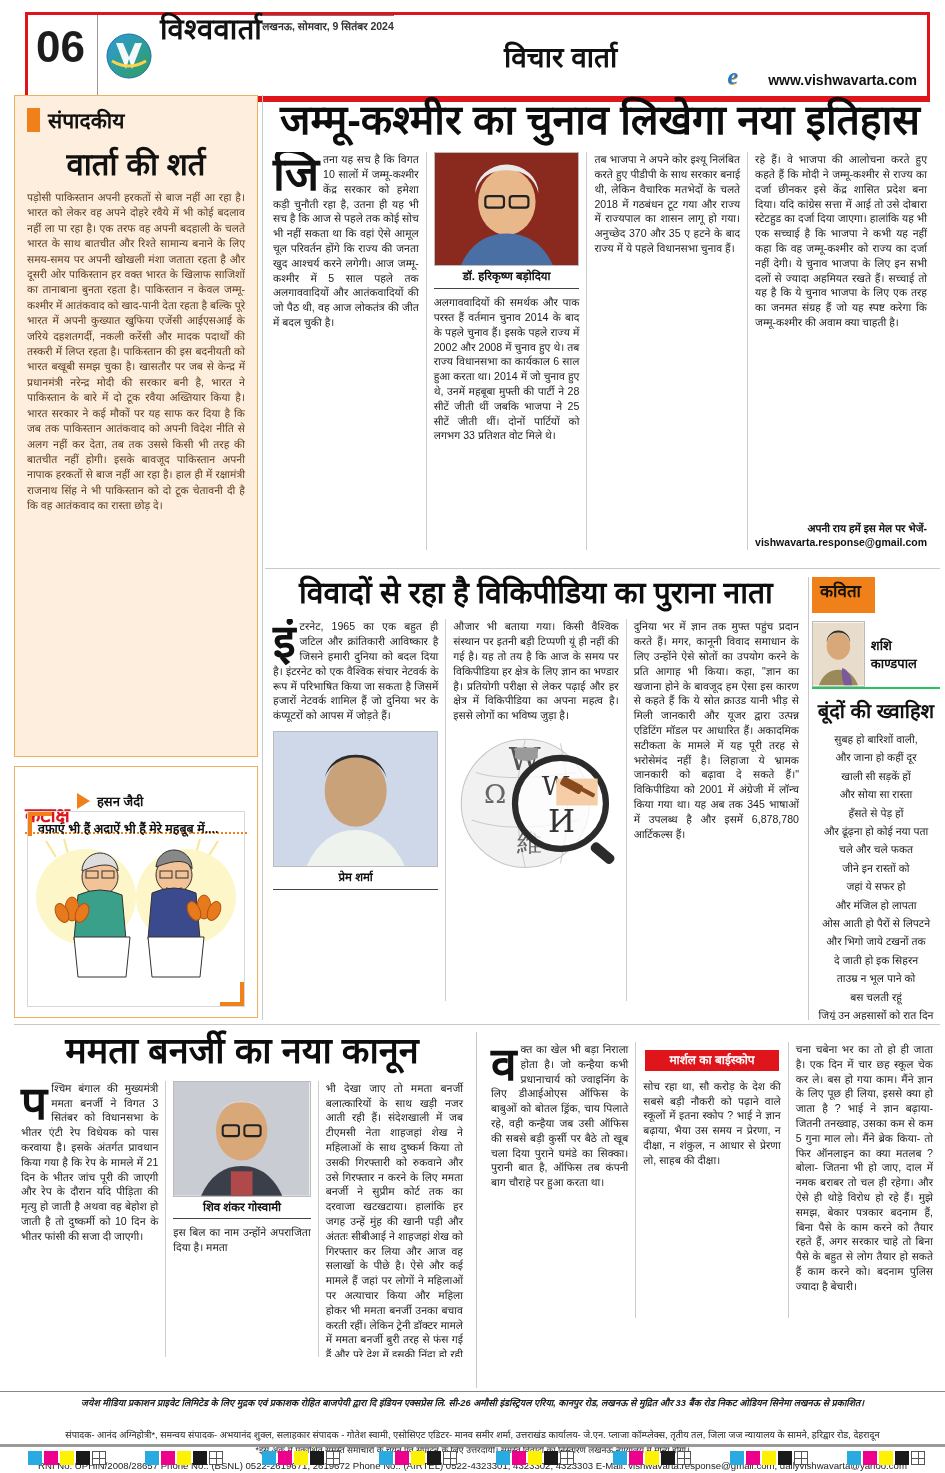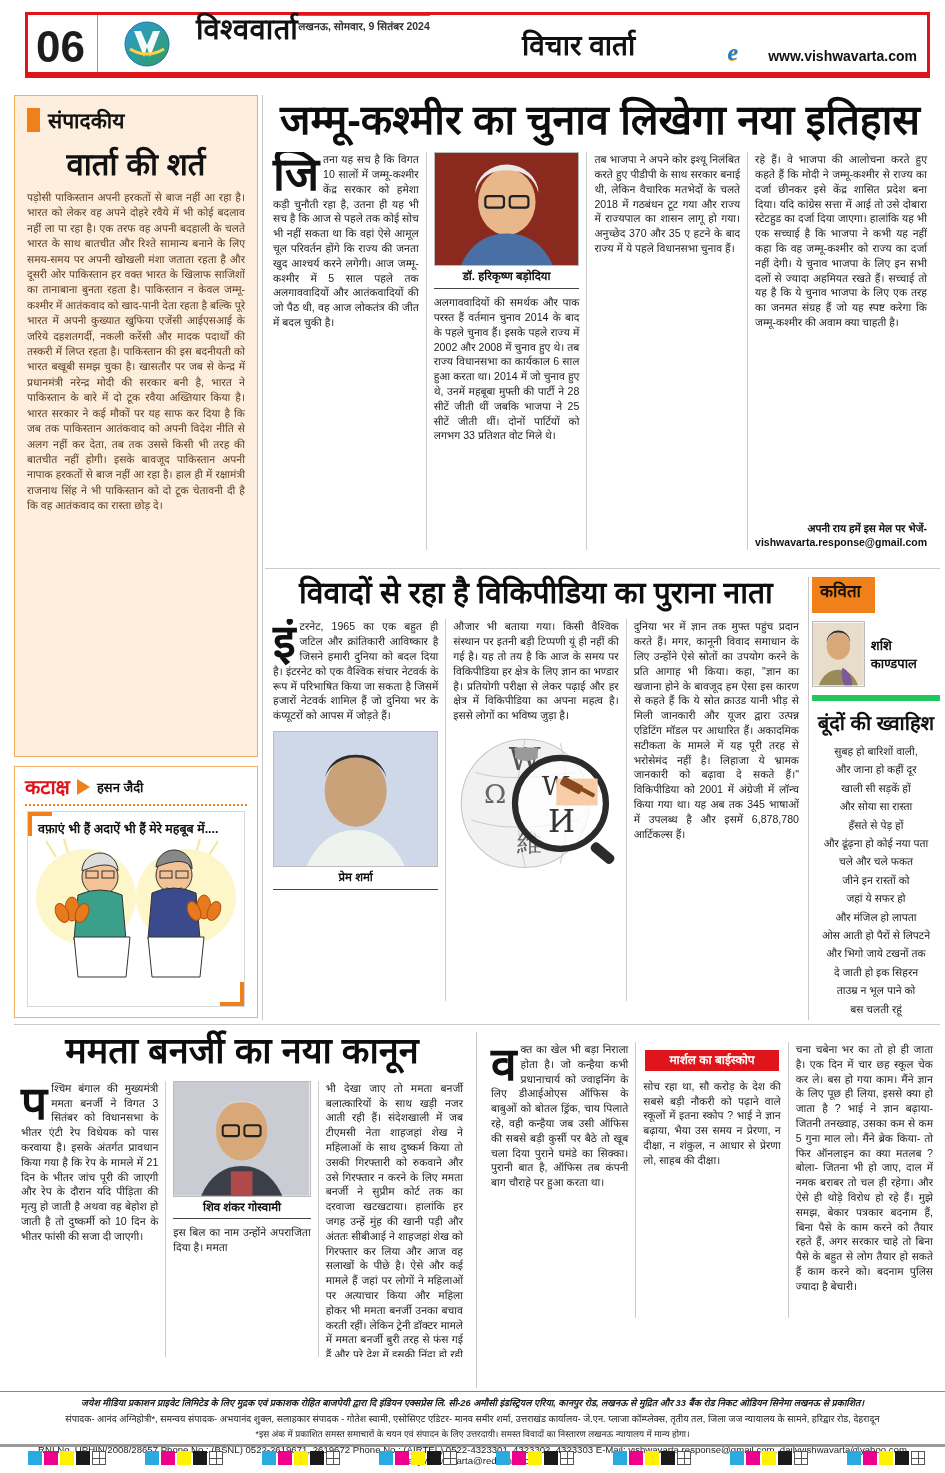--- a/index.html
+++ b/index.html
@@ -1,20 +1,20 @@
 <!DOCTYPE html>
 <html style="--accent-red: #e0141b; --accent-orange: #f08019; --editorial-bg: #fdeedd; --editorial-border: #efae62; --editorial-text: #5d3b1e; --cyan: #29abe2; --magenta: #ec008c; --yellow: #fff200; --black-ink: #1a1a1a;"><head>
 <meta charset="utf-8">
 <style>
   html,body{margin:0;padding:0;background:#ffffff;}
   .page{position:relative;width:945px;height:1473px;background:#fff;overflow:hidden;
         font-family:"Liberation Sans","DejaVu Sans",sans-serif;color:#1d1d1d;}
   
-  .header{position:absolute;left:25px;top:12px;width:905px;height:66px;box-sizing:border-box;
-          border:3px solid var(--accent-red,#e0141b);border-bottom-width:6px;display:flex;align-items:stretch;background:#fff;gap:18px;}
+  .header{position:absolute;left:25px;top:12px;width:905px;height:90px;box-sizing:border-box;
+          border:3px solid var(--accent-red,#e0141b);border-bottom-width:6px;display:flex;align-items:stretch;background:#fff;}
   .pagenum{font-size:44px;font-weight:800;line-height:64px;padding:0 12px 0 8px;border-right:1px solid #999;}
   .logo-wrap{display:flex;align-items:center;padding:0 8px;}
   .masthead-block{display:flex;flex-direction:row;justify-content:center;}
   .masthead{font-size:29px;font-weight:800;letter-spacing:.5px;color:#111;line-height:1;}
   .dateline{font-size:10.5px;font-weight:700;color:#333;border-top:1px solid #777;padding-top:3px;}
   .center-title{flex:1;text-align:center;font-size:28px;font-weight:800;align-self:center;color:#111;}
   .site-wrap{display:flex;align-items:flex-end;gap:6px;padding:0 10px 8px 0;}
   .e-icon{font-size:24px;font-weight:800;font-style:italic;color:#1e7ad4;line-height:1;
           text-shadow:0 1px 0 #f6a21d;font-family:"Liberation Serif","DejaVu Serif",serif;}
   .site{font-size:14px;font-weight:800;color:#111;margin-left:24px;}
@@ -25,21 +25,21 @@
              background:var(--editorial-bg,#fdeedd);border:1px solid var(--editorial-border,#efae62);overflow:hidden;}
   .ed-head{display:flex;align-items:center;gap:8px;margin:10px 12px 2px;}
   .ed-square{width:13px;height:24px;background:var(--accent-orange,#f08019);}
   .ed-label{font-size:21px;font-weight:800;color:#111;}
   .ed-title{text-align:center;font-size:31px;font-weight:800;color:#111;margin:8px 0 6px;}
   .ed-body{margin:0 12px;font-size:10.6px;line-height:15.4px;text-align:justify;color:var(--editorial-text,#5d3b1e);}
   
   .kataksha{position:absolute;left:14px;top:766px;width:244px;height:252px;box-sizing:border-box;
             border:1px solid var(--editorial-border,#efae62);background:#fff;}
   .kt-head{display:flex;align-items:center;gap:7px;padding:6px 10px 2px;}
-  .kt-label{font-size:20px;font-weight:800;color:var(--accent-red,#e0141b);}
+  .kt-label{font-size:20px;font-weight:800;color:var(--accent-red,#e0141b);margin-top:28px;}
   .kt-arrow{width:0;height:0;border-left:13px solid var(--accent-orange,#f08019);border-top:8px solid transparent;border-bottom:8px solid transparent;}
   .kt-artist{font-size:13px;font-weight:800;color:#111;}
   .kt-rule{border-top:2px dotted var(--accent-orange,#f08019);margin:2px 10px 0;}
   .cartoon-frame{position:absolute;left:12px;right:12px;top:44px;bottom:10px;border:1px solid #d8d8d8;overflow:hidden;}
   .corner-tl,.corner-br{position:absolute;width:20px;height:20px;}
   .corner-tl{left:-1px;top:-1px;border-left:5px solid var(--accent-orange,#f08019);border-top:5px solid var(--accent-orange,#f08019);}
   .corner-br{right:-1px;bottom:-1px;border-right:5px solid var(--accent-orange,#f08019);border-bottom:5px solid var(--accent-orange,#f08019);}
   .cartoon-caption{font-size:12.5px;font-weight:800;padding:8px 10px 0;color:#111;}
   
   .headline{font-weight:800;text-align:center;color:#0d0d0d;line-height:1.08;}
@@ -56,37 +56,37 @@
   .main-article .cols{height:398px;}
   .feedback{margin-top:auto;font-size:10.5px;font-weight:800;text-align:right;color:#111;}
   
   .wiki-article{position:absolute;left:266px;top:577px;width:540px;}
   .wiki-article .headline{font-size:30px;}
   .wiki-article .cols{height:382px;}
   .globe-wrap{margin-top:6px;}
   
   .poem{position:absolute;left:812px;top:577px;width:128px;height:443px;overflow:hidden;}
   .poem-label{display:inline-block;background:var(--accent-orange,#f08019);color:#16120d;font-size:17px;font-weight:800;padding:2px 14px 11px 8px;}
-  .poet-row{display:flex;align-items:center;gap:6px;margin-top:8px;border-bottom:6px solid #22c55e;padding-bottom:8px;}
+  .poet-row{display:flex;align-items:center;gap:6px;margin-top:8px;border-bottom:2px solid #22c55e;}
   .poet-row svg{border:1px solid #bbb;}
   .poet-name{font-size:13px;font-weight:800;color:#111;}
   .poem-title{font-size:20px;font-weight:800;text-align:center;margin:8px 0 6px;color:#111;}
   .poem-lines{text-align:center;font-size:10.6px;line-height:18.4px;color:#222;border-bottom:1px solid #555;padding-bottom:8px;}
   
   .bottom-article{position:absolute;top:1032px;width:456px;}
   .bottom-article .headline{font-size:36px;}
   .bottom-article .cols{height:276px;}
   .ba-left{left:14px;}
   .ba-right{left:484px;}
   .biscope-badge{background:var(--accent-red,#e0141b);color:#fff;font-size:12px;font-weight:800;
                  text-align:center;padding:3px 6px;margin:8px 2px;}
   
   .footer{position:absolute;left:0;top:1396px;width:945px;text-align:center;color:#222;}
   .footer .l1{font-size:9.3px;font-weight:700;font-style:italic;}
-  .footer .l2{font-size:9.3px;margin-top:3px;}
+  .footer .l2{font-size:9.3px;margin-top:19px;}
   .footer .l3{font-size:8.8px;margin-top:3px;}
   .footer .l4{font-size:9.6px;margin-top:4px;}
   .thickline{position:absolute;left:0;top:1444px;width:945px;height:3px;background:#9a9a9a;}
   
   .colorbars{position:absolute;left:28px;right:20px;top:1451px;display:flex;justify-content:space-between;}
   .cb-group{display:flex;gap:2px;}
   .cb{width:14px;height:14px;}
   .cb.c{background:var(--cyan,#29abe2);} .cb.m{background:var(--magenta,#ec008c);}
   .cb.y{background:var(--yellow,#fff200);} .cb.k{background:var(--black-ink,#1a1a1a);}
   .cb.reg{box-sizing:border-box;border:1px solid #555;position:relative;background:#fff;}

